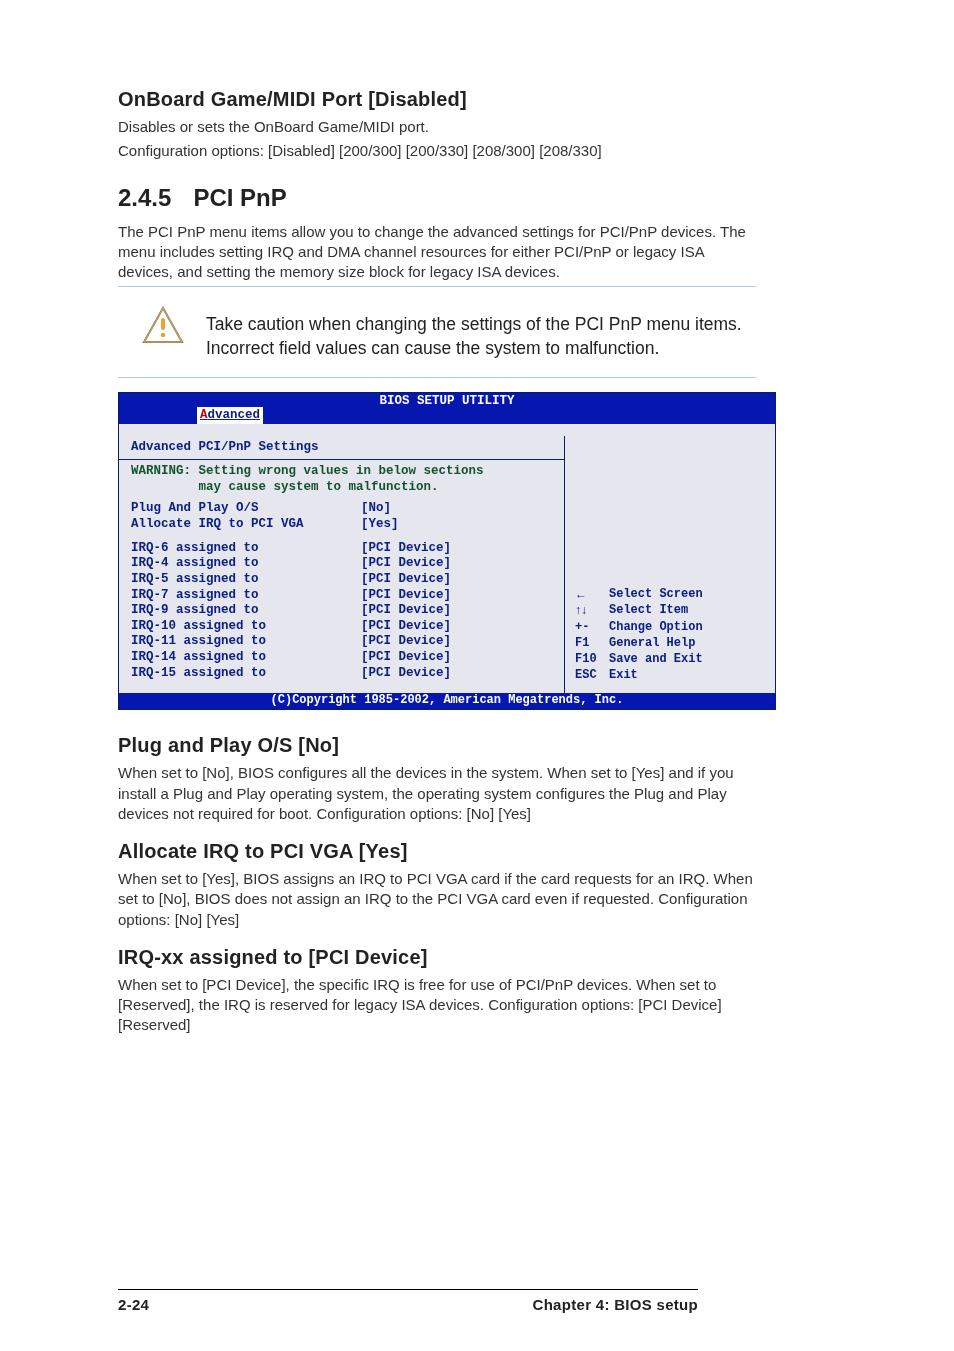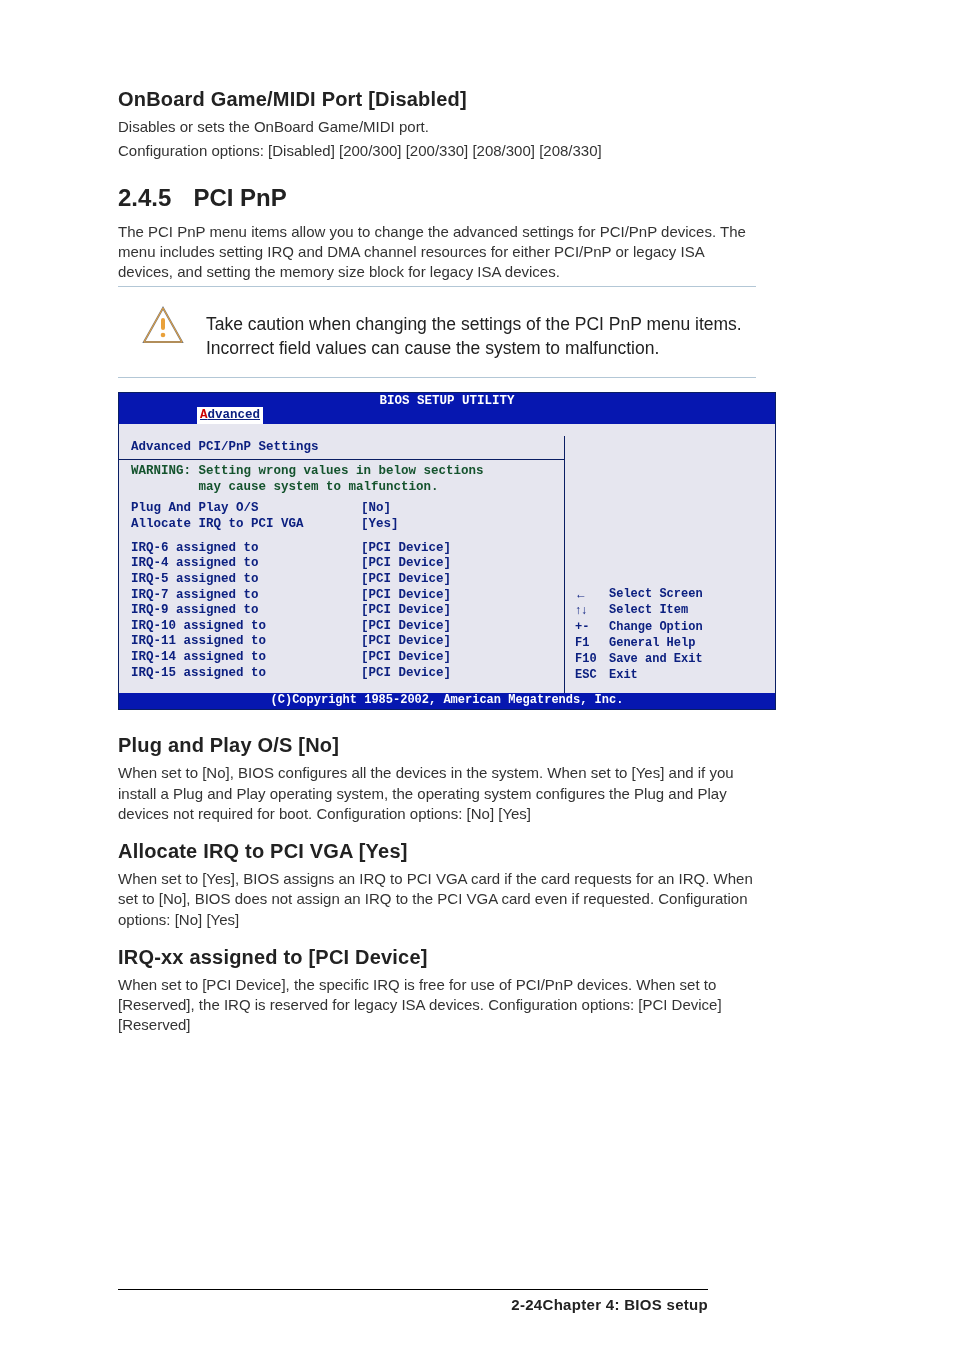--- a/index.html
+++ b/index.html
@@ -123,25 +123,25 @@
     padding: 0px 0 1px 0;
     font-size: 12px;
   }
   .arrow-icon { font-family: Arial, sans-serif; }
 
   
   .page-footer {
     position: absolute;
     bottom: 38px;
     left: 118px;
-    right: 118px;
+    right: 128px;
     border-top: 1px solid #000;
     padding-top: 6px;
     display: flex;
-    justify-content: flex-end;
+    justify-content: space-between;
     font-family: Verdana, Arial, sans-serif;
     font-weight: 700;
     font-size: 15px;
     letter-spacing: 0.3px;
   }
 </style>
 </head>
 <body>
 <div class="page">
 

